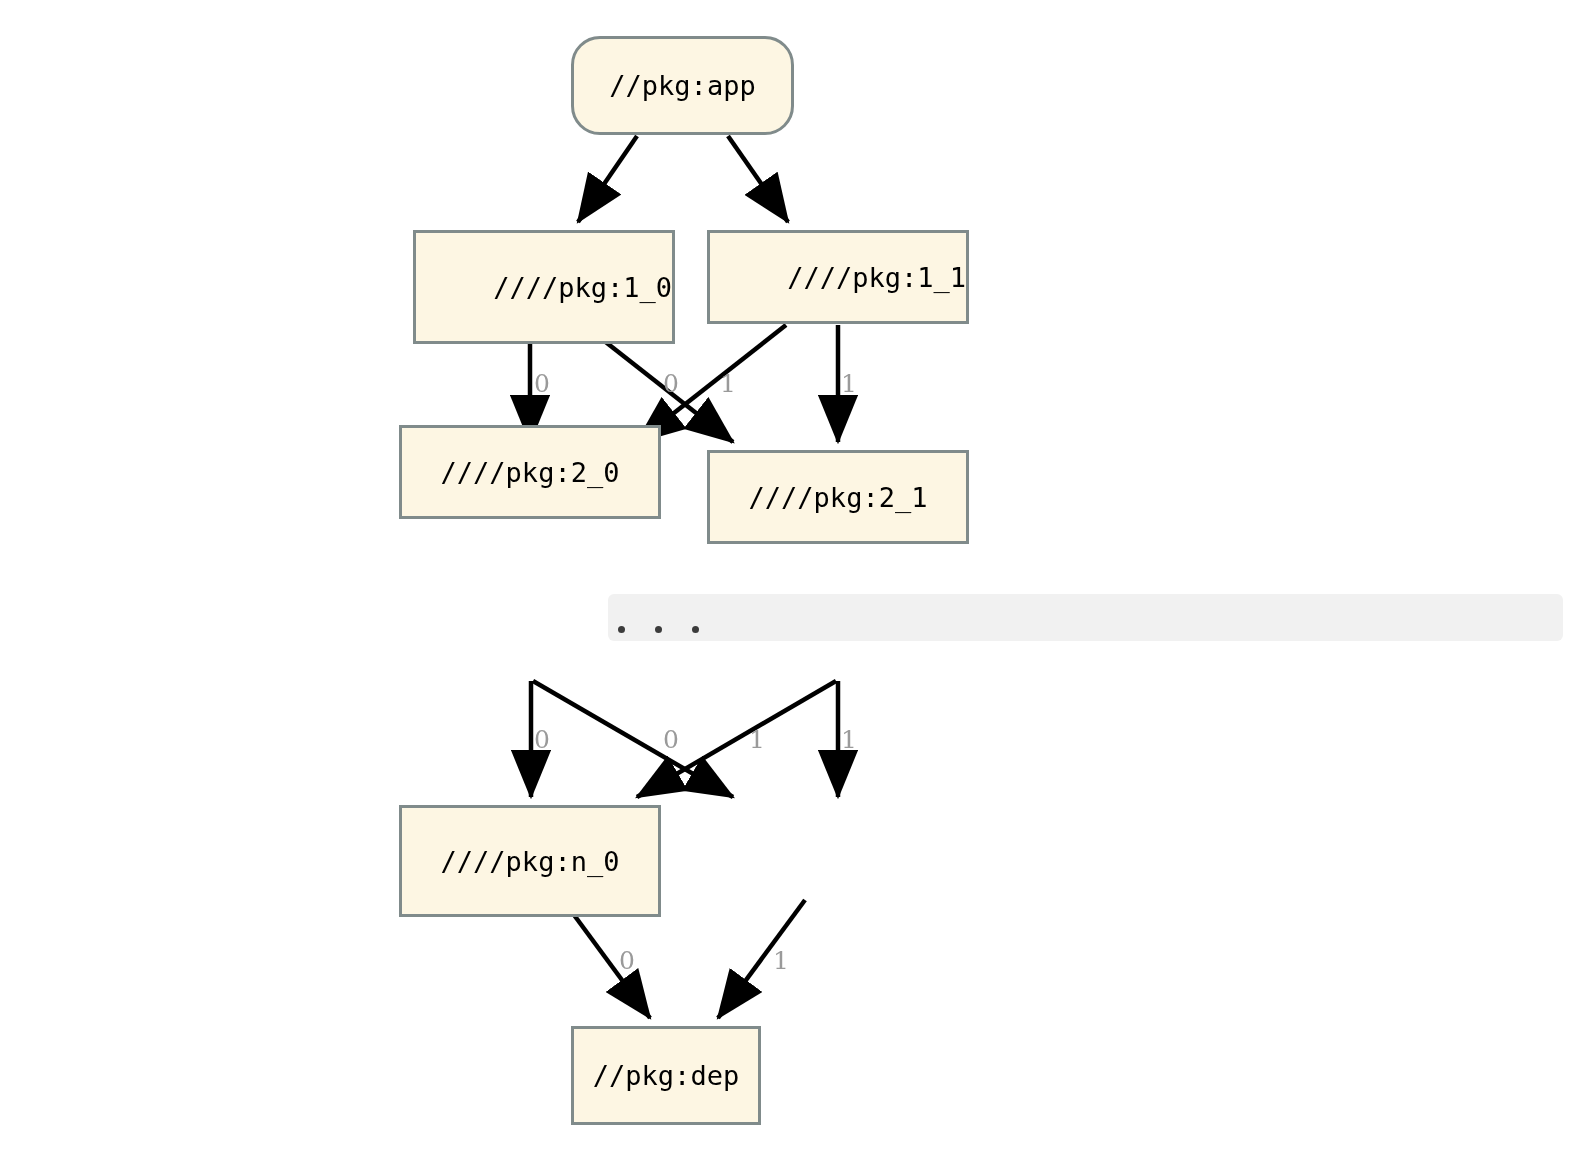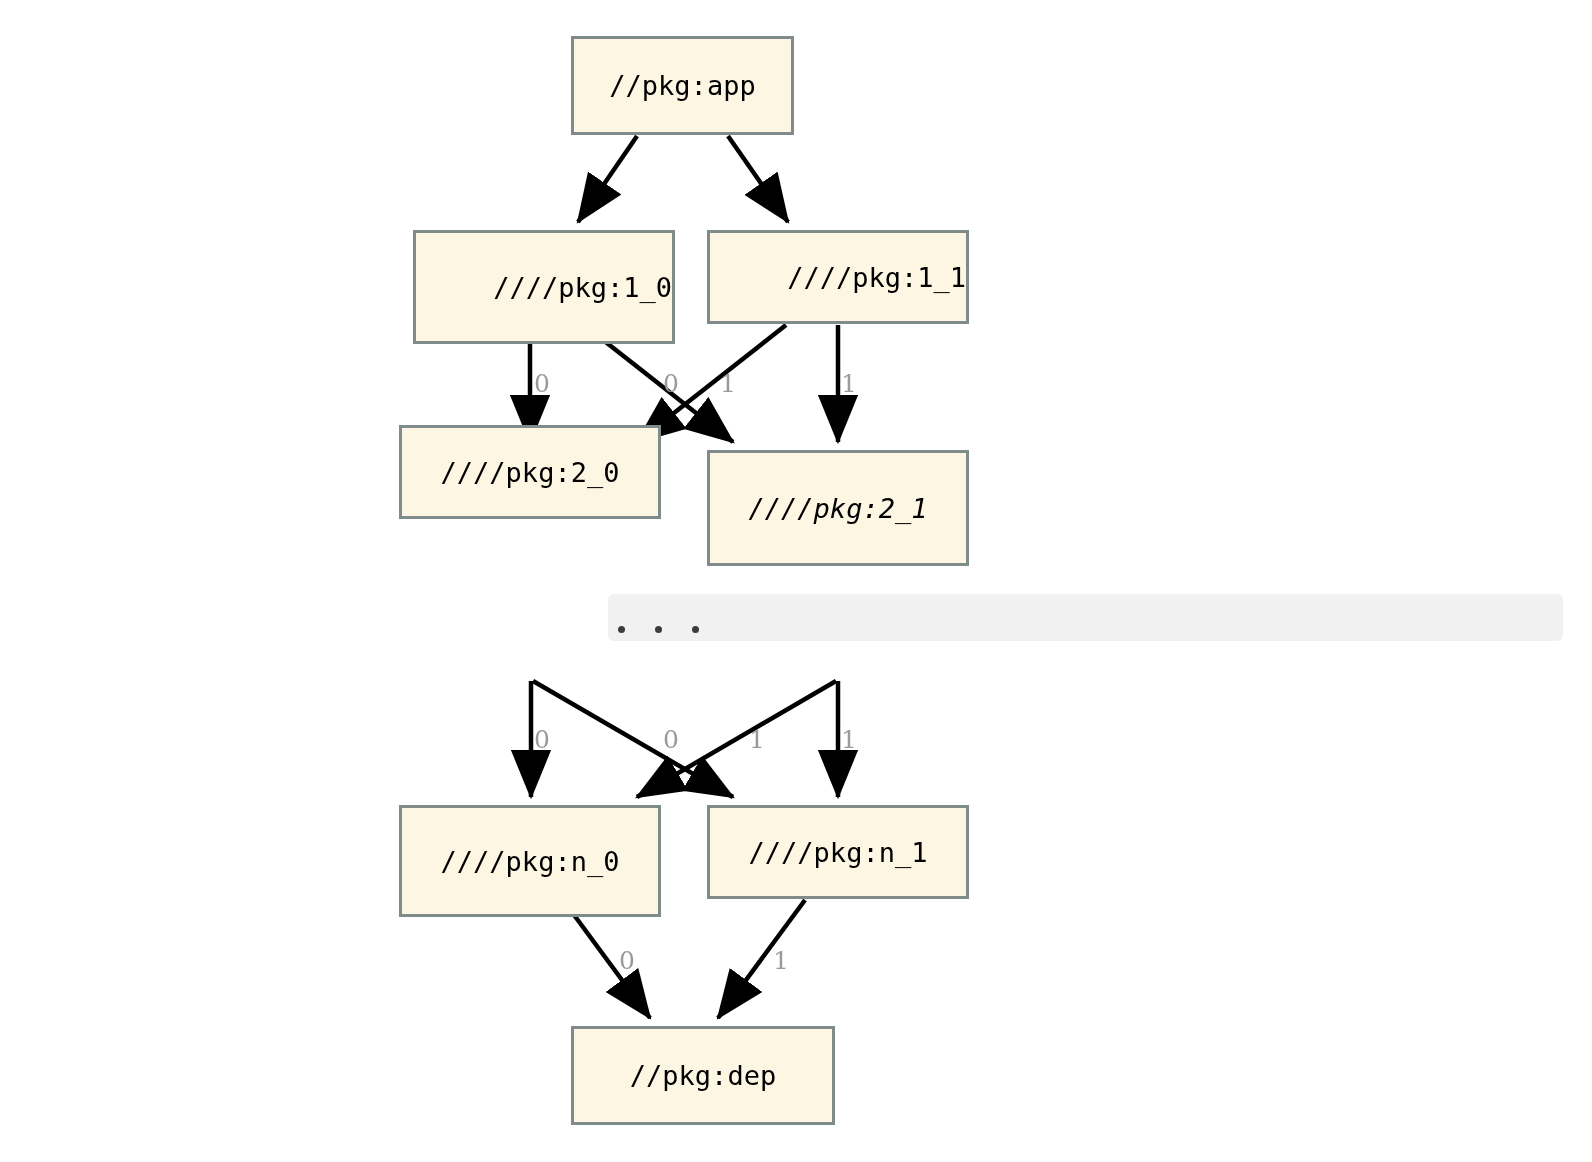--- a/index.html
+++ b/index.html
@@ -99,49 +99,46 @@
 
     <line x1="836" y1="681" x2="637" y2="797" stroke="#000000" stroke-width="4.5" marker-end="url(#arrowhead)"></line>
 
     <line x1="838" y1="681" x2="838" y2="797" stroke="#000000" stroke-width="4.5" marker-end="url(#arrowhead)"></line>
 
     <line x1="563" y1="900" x2="650" y2="1018" stroke="#000000" stroke-width="4.5" marker-end="url(#arrowhead)"></line>
 
     <line x1="805" y1="900" x2="718" y2="1018" stroke="#000000" stroke-width="4.5" marker-end="url(#arrowhead)"></line>
   </svg>
 
-  <div class="node-box" style="left:571px; top:36px; width:223px; height:99px;">
+  <div class="node-box" style="left:571px; top:36px; width:223px; height:99px;border-radius:29px;">
     <span class="node-label">//pkg:app</span>
   </div>
 
   <div class="node-box" style="left:413px; top:230px; width:262px; height:114px;justify-content:flex-end;">
     <span class="node-label">////pkg:1_0</span>
   </div>
 
   <div class="node-box" style="left:707px; top:230px; width:262px; height:94px;justify-content:flex-end;">
     <span class="node-label">////pkg:1_1</span>
   </div>
 
   <div class="node-box" style="left:399px; top:425px; width:262px; height:94px;">
     <span class="node-label">////pkg:2_0</span>
   </div>
 
-  <div class="node-box" style="left:707px; top:450px; width:262px; height:116px;font-style:italic;">
+  <div class="node-box" style="left:707px; top:450px; width:262px; height:94px;">
     <span class="node-label">////pkg:2_1</span>
   </div>
 
   <div class="node-box" style="left:399px; top:805px; width:262px; height:112px;">
     <span class="node-label">////pkg:n_0</span>
   </div>
 
-  <div class="node-box" style="left:707px; top:805px; width:262px; height:94px;">
-    <span class="node-label">////pkg:n_1</span>
-  </div>
 
-  <div class="node-box" style="left:571px; top:1026px; width:264px; height:99px;">
+  <div class="node-box" style="left:571px; top:1026px; width:190px; height:99px;">
     <span class="node-label">//pkg:dep</span>
   </div>
 
   <span class="edge-label" style="left:534px; top:371px;">0</span>
   <span class="edge-label" style="left:663px; top:371px;">0</span>
   <span class="edge-label" style="left:720px; top:371px;">1</span>
   <span class="edge-label" style="left:841px; top:371px;">1</span>
 
   <span class="edge-label" style="left:534px; top:727px;">0</span>
   <span class="edge-label" style="left:663px; top:727px;">0</span>

